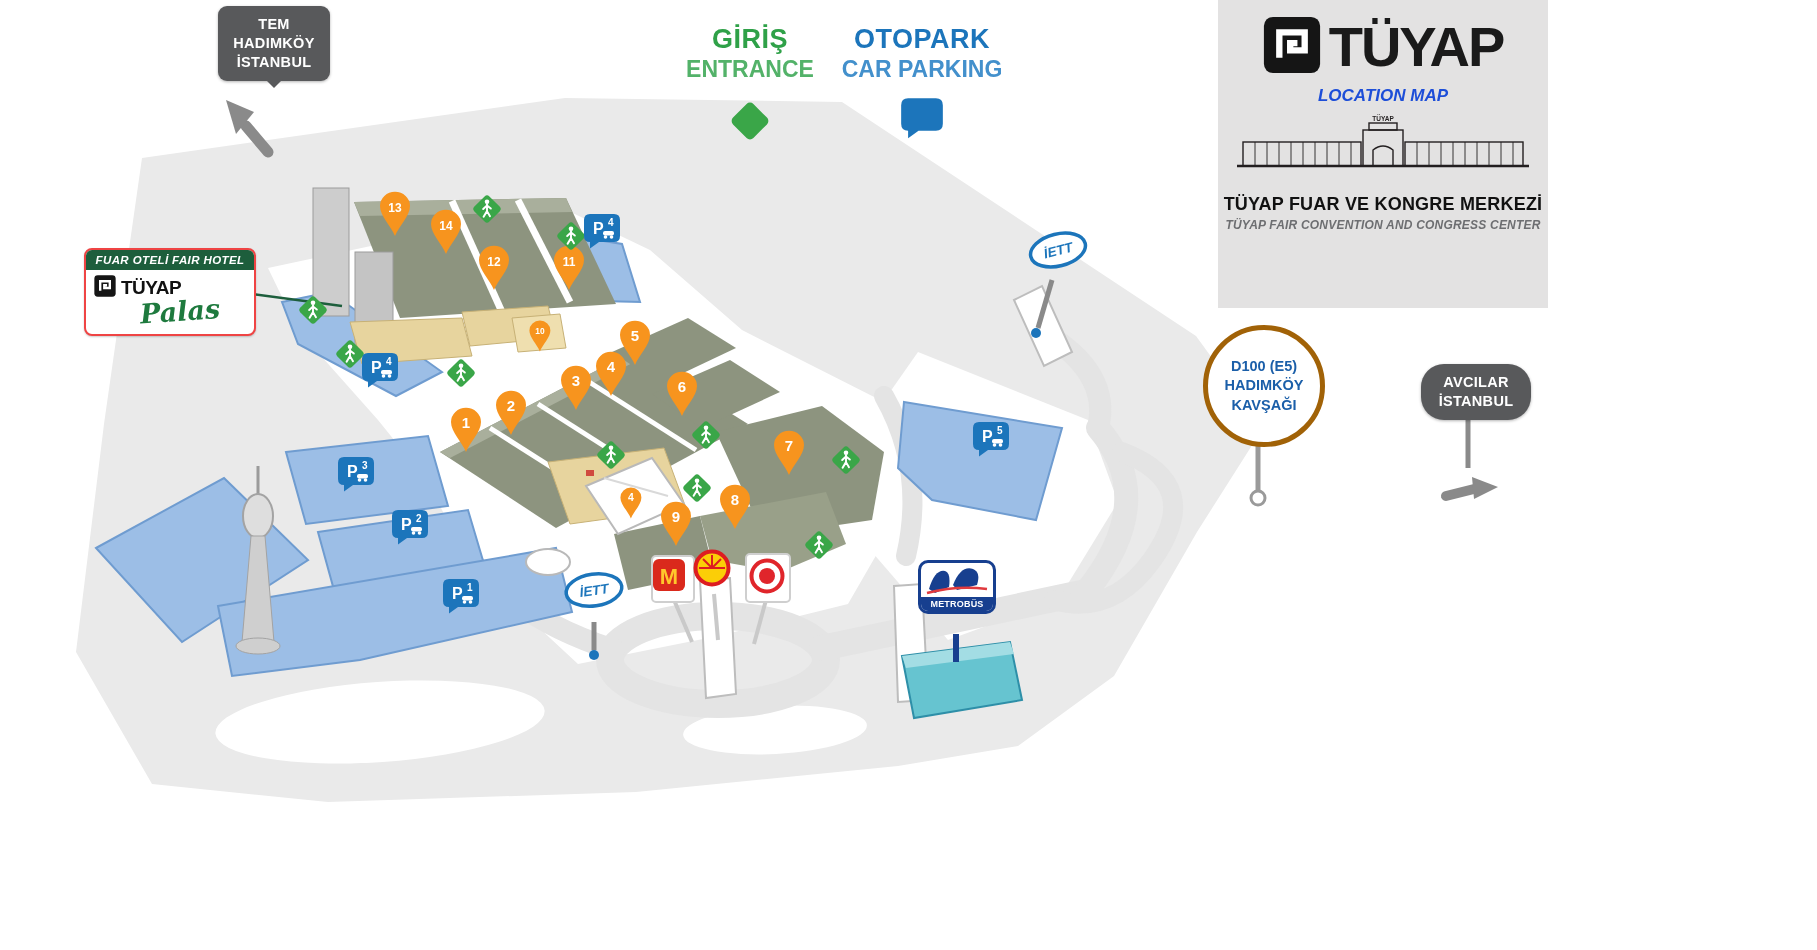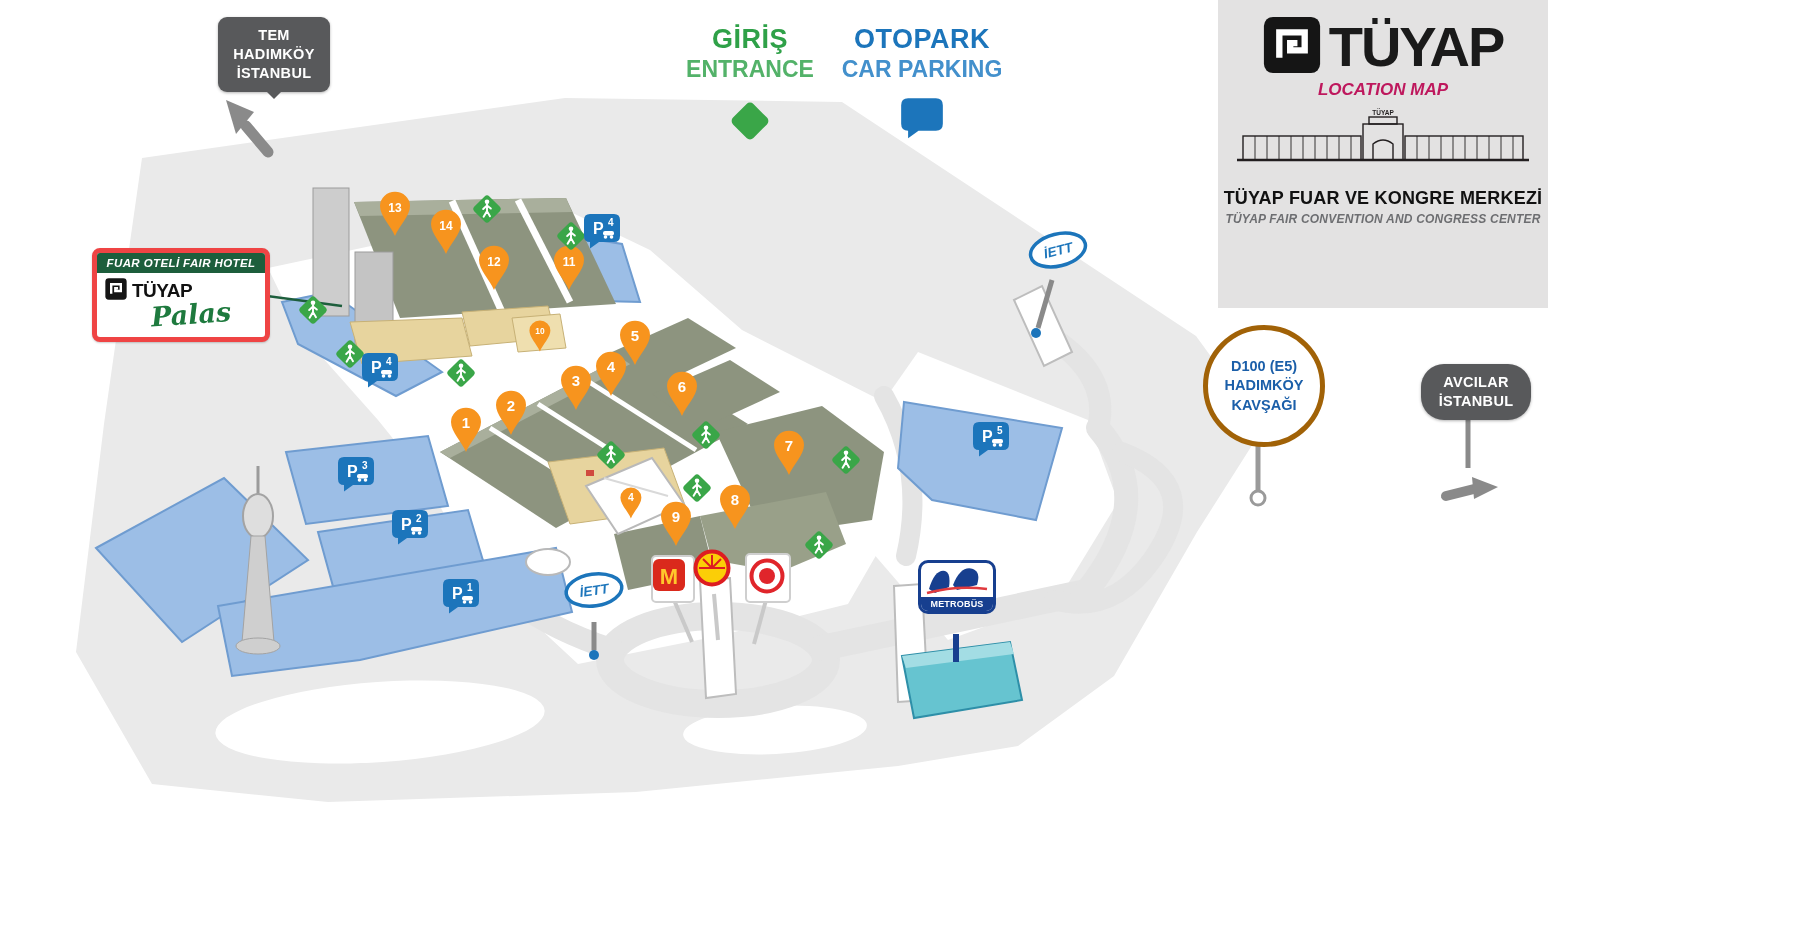--- a/index.html
+++ b/index.html
@@ -6,21 +6,21 @@
   .stage{position:relative;width:1817px;height:950px;overflow:hidden;background:#fff;}
   #bg{position:absolute;left:0;top:0;}
   #markers{position:absolute;inset:0;}
   .mk{position:absolute;}
   .mk svg{display:block;}
 
   
   .sign{position:absolute;background:#58595B;color:#fff;border-radius:9px;text-align:center;
         font-weight:bold;padding:9px 4px;box-shadow:0 1px 3px rgba(0,0,0,.3);}
   .sign .ln{font-size:14.5px;line-height:1.3;letter-spacing:.3px;}
-  #sign-tem{left:218px;top:17px;width:104px;}
+  #sign-tem{left:218px;top:6px;width:104px;}
   #sign-tem:after{content:"";position:absolute;left:50%;margin-left:-9px;bottom:-16px;
         border:9px solid transparent;border-top-color:#58595B;}
   #sign-avcilar{left:1421px;top:364px;width:102px;border-radius:23px;}
 
   
   .legend-item{position:absolute;text-align:center;}
   .lg-title{font-size:27px;font-weight:800;letter-spacing:.5px;}
   .lg-sub{font-size:23px;font-weight:600;margin-top:1px;}
   .lg-icon{margin-top:14px;}
   #lg-hall{left:537px;top:24px;width:145px;color:#F7941E;}
@@ -29,27 +29,27 @@
   #lg-entrance .lg-sub{color:#53B269;}
   #lg-parking{left:833px;top:24px;width:178px;color:#1C75BB;}
   #lg-parking .lg-sub{color:#4390CC;}
 
   
   #panel{position:absolute;left:1218px;top:0;width:330px;height:308px;background:#E3E2E2;
          text-align:center;padding-top:14px;box-sizing:border-box;}
   .brandrow{display:flex;align-items:center;justify-content:center;gap:8px;}
   .wordmark{font-size:56px;font-weight:900;letter-spacing:-2px;color:#1A1A1A;}
   .p-title{font-size:23px;font-weight:800;margin-top:8px;color:#111;letter-spacing:.4px;}
-  .p-sub{font-size:17px;font-style:italic;font-weight:800;color:#be185d;margin-top:1px;}
+  .p-sub{font-size:17px;font-style:italic;font-weight:800;color:#1d4ed8;margin-top:7px;}
   .bldg{margin-top:6px;}
   .p-name{font-size:18px;font-weight:800;color:#111;margin-top:20px;letter-spacing:.2px;}
   .p-name-en{font-size:12px;font-style:italic;font-weight:700;color:#6D6E71;margin-top:3px;letter-spacing:.2px;}
 
   
-  #hotel-sign{position:absolute;left:92px;top:248px;width:168px;background:#fff;border:5px solid #ef4444;
+  #hotel-sign{position:absolute;left:84px;top:248px;width:168px;background:#fff;border:2px solid #ef4444;
         border-radius:8px;overflow:hidden;box-shadow:0 1px 2px rgba(0,0,0,.2);}
   .hotel-header{background:#1D5E3C;color:#fff;font-style:italic;font-weight:800;font-size:11.5px;
         padding:4px 6px;letter-spacing:.4px;text-align:center;}
   .hotel-body{padding:5px 8px 8px;}
   .hotel-row{display:flex;align-items:center;gap:5px;}
   .hotel-brand{font-weight:900;font-size:19px;color:#111;letter-spacing:-.5px;}
   .hotel-script{font-family:"DejaVu Serif",serif;font-style:italic;font-weight:bold;font-size:27px;
         color:#1E7A3E;margin:-6px 4px 0 46px;transform:rotate(-4deg);}
 
   

